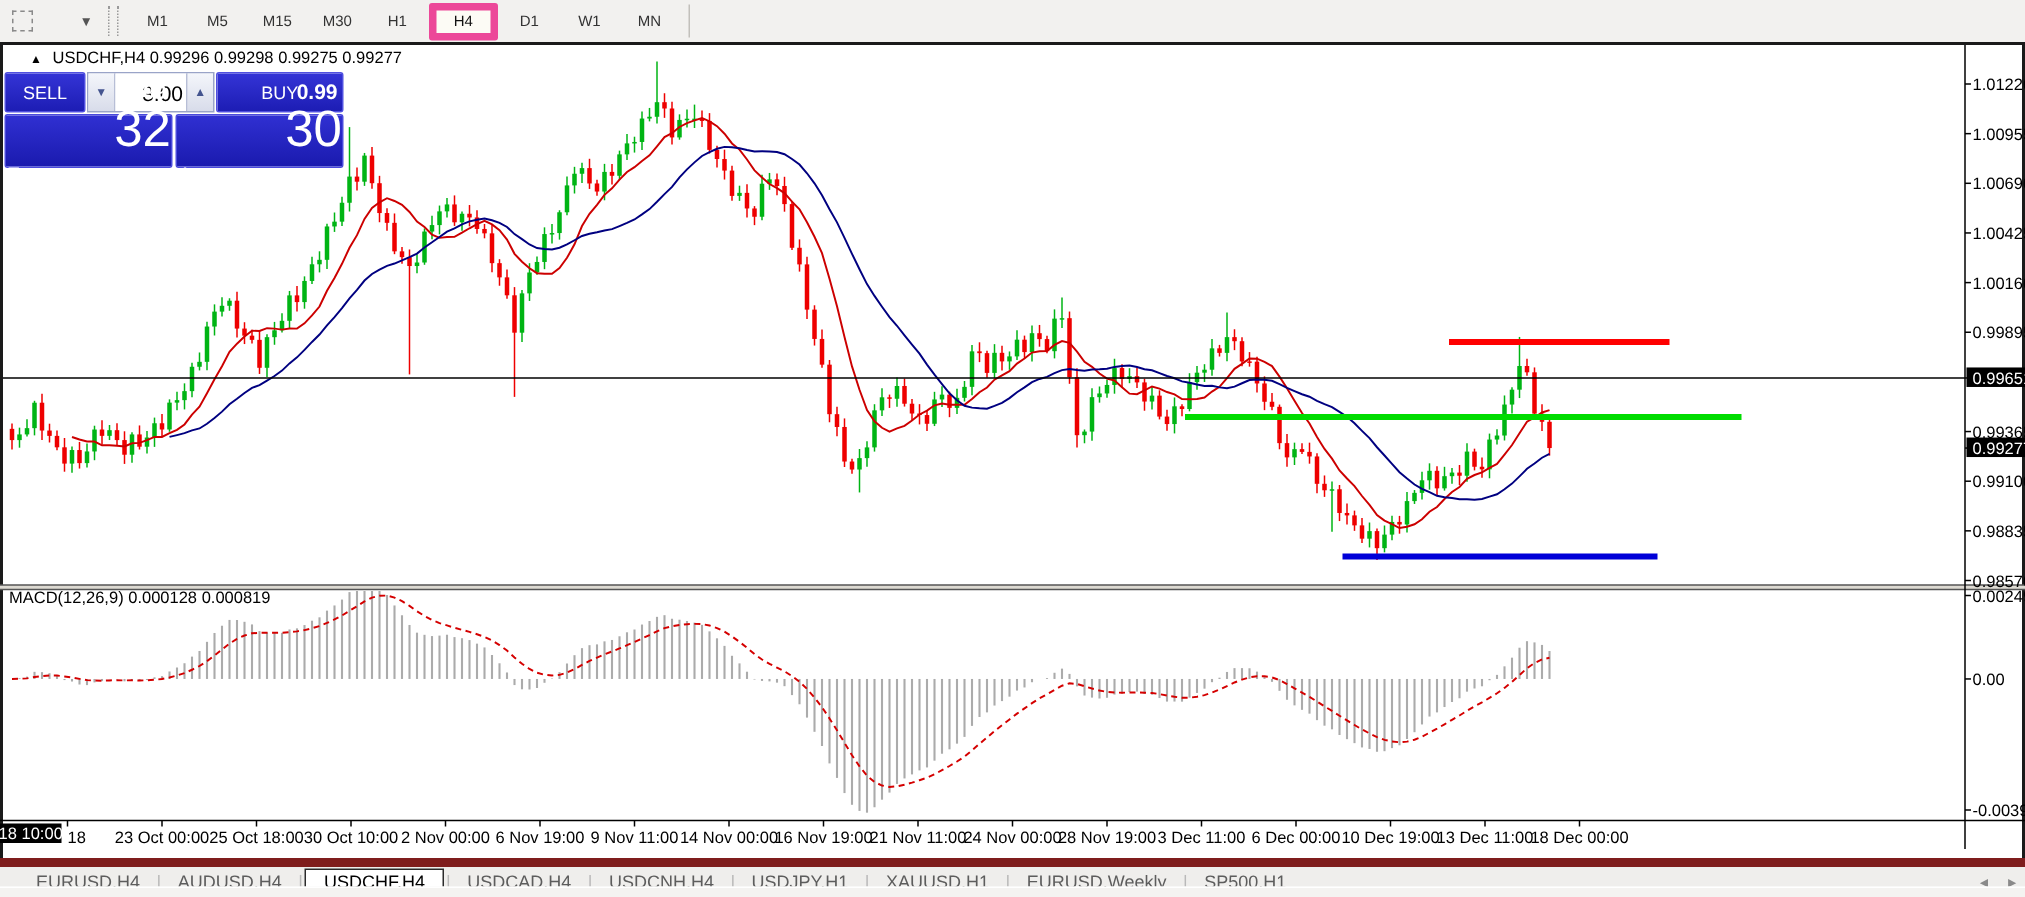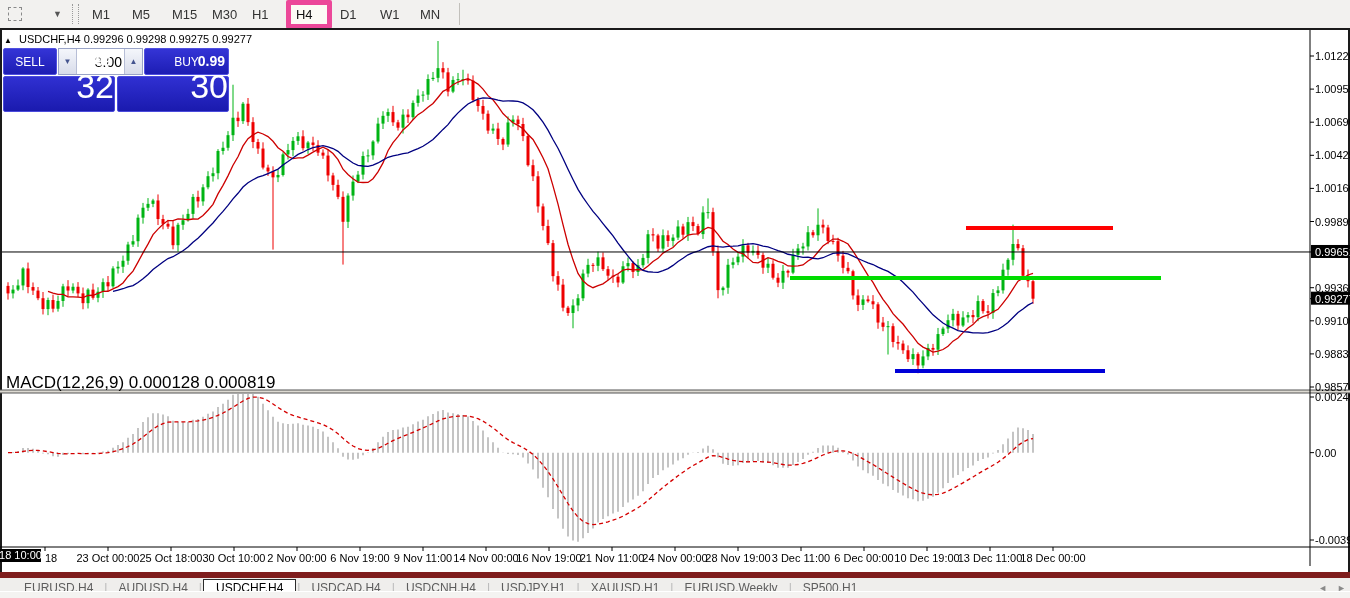--- a/index.html
+++ b/index.html
@@ -6,31 +6,31 @@
   .app{position:relative;width:1350px;height:598px;overflow:hidden;
        font-family:"Liberation Sans",sans-serif;background:#fff;-webkit-font-smoothing:antialiased;}
   
   .toolbar{position:absolute;left:0;top:0;width:1350px;height:28px;background:#f2f1ef;
            border-bottom:1px solid #c9c7c2;display:flex;align-items:center;}
   .tb-icon{width:22px;height:22px;margin-left:4px;display:flex;align-items:center;justify-content:center;cursor:pointer;}
   .dashed-rect{width:12px;height:12px;border:1px dashed #8a8a8a;}
   .tb-caret{color:#555;font-size:9px;margin-left:1px;cursor:pointer;}
   .tb-grip{width:5px;height:20px;margin:0 6px 0 10px;border-left:1px dotted #9a9a9a;border-right:1px dotted #9a9a9a;}
   .tf-group{display:flex;align-items:center;height:28px;}
-  .tf-btn{min-width:26px;padding:2px 5px;margin:0 1px;text-align:left;font-size:13px;color:#333;
+  .tf-btn{min-width:26px;padding:2px 5px;margin:0 1px;text-align:center;font-size:10px;color:#333;
           border:1px solid transparent;border-radius:2px;cursor:pointer;}
   .tf-btn.active{background:#fcfbf5;border:5px solid #ec4899;color:#111;}
   .tf-sep{width:1px;height:22px;background:#c2c0bb;margin-left:6px;}
   
   .chart-window{position:absolute;left:0;top:28px;width:1346px;height:544px;background:#fff;
                 border:2px solid #1a1a1a;border-bottom:1px solid #1a1a1a;}
   svg{position:absolute;left:0;top:28px;}
-  .chart-title{position:absolute;left:4px;top:33px;font-size:11px;color:#000;z-index:5;}
+  .chart-title{position:absolute;left:20px;top:33px;font-size:11px;color:#000;z-index:5;}
   .chart-title .tri{font-size:8px;margin-right:4px;}
-  .macd-title{position:absolute;left:6px;top:373px;font-size:17px;color:#000;z-index:5;}
+  .macd-title{position:absolute;left:6px;top:393px;font-size:11px;color:#000;z-index:5;}
   
   .oct{position:absolute;left:3px;top:48px;width:226px;z-index:6;font-family:"Liberation Sans",sans-serif;}
   .oct-row{display:flex;height:27px;margin-bottom:1px;}
   .oct-btn{background:linear-gradient(#3434d6,#1d1db4);border:1px solid #5050e0;border-radius:2px;
            color:#fff;font-size:12px;display:flex;align-items:center;justify-content:center;cursor:pointer;}
   .oct-sell{width:52px;margin-right:1px;}
   .oct-buy{width:62px;margin-left:1px;flex:1;}
   .vol-wrap{display:flex;flex:1;border:1px solid #9aa4c8;background:#fff;}
   .spin{width:17px;background:linear-gradient(#f4f6fb,#d8dcea);color:#44548f;font-size:8px;
         display:flex;align-items:center;justify-content:center;cursor:pointer;}

